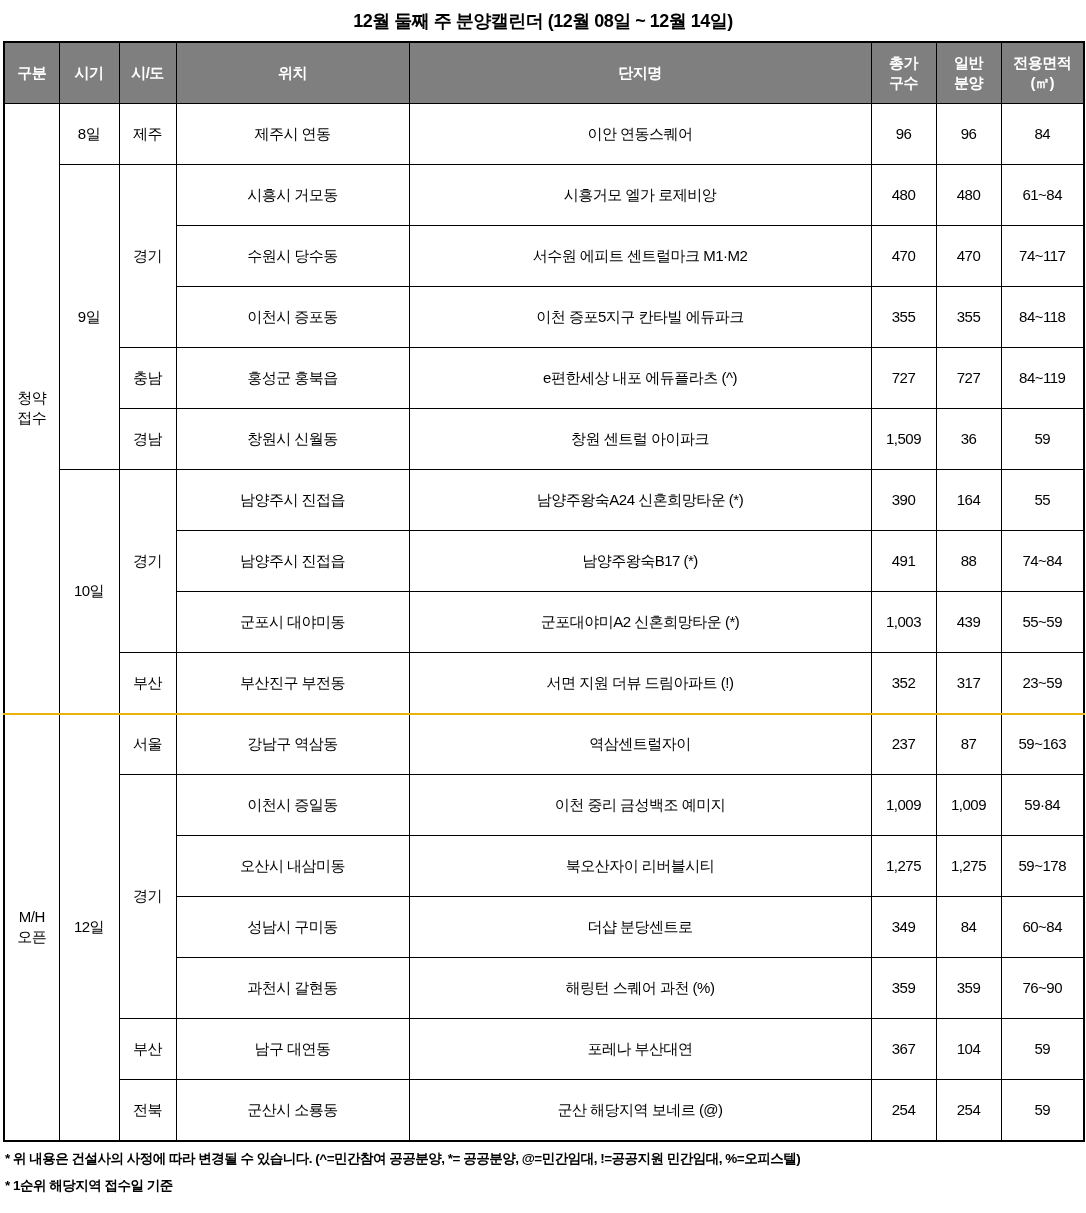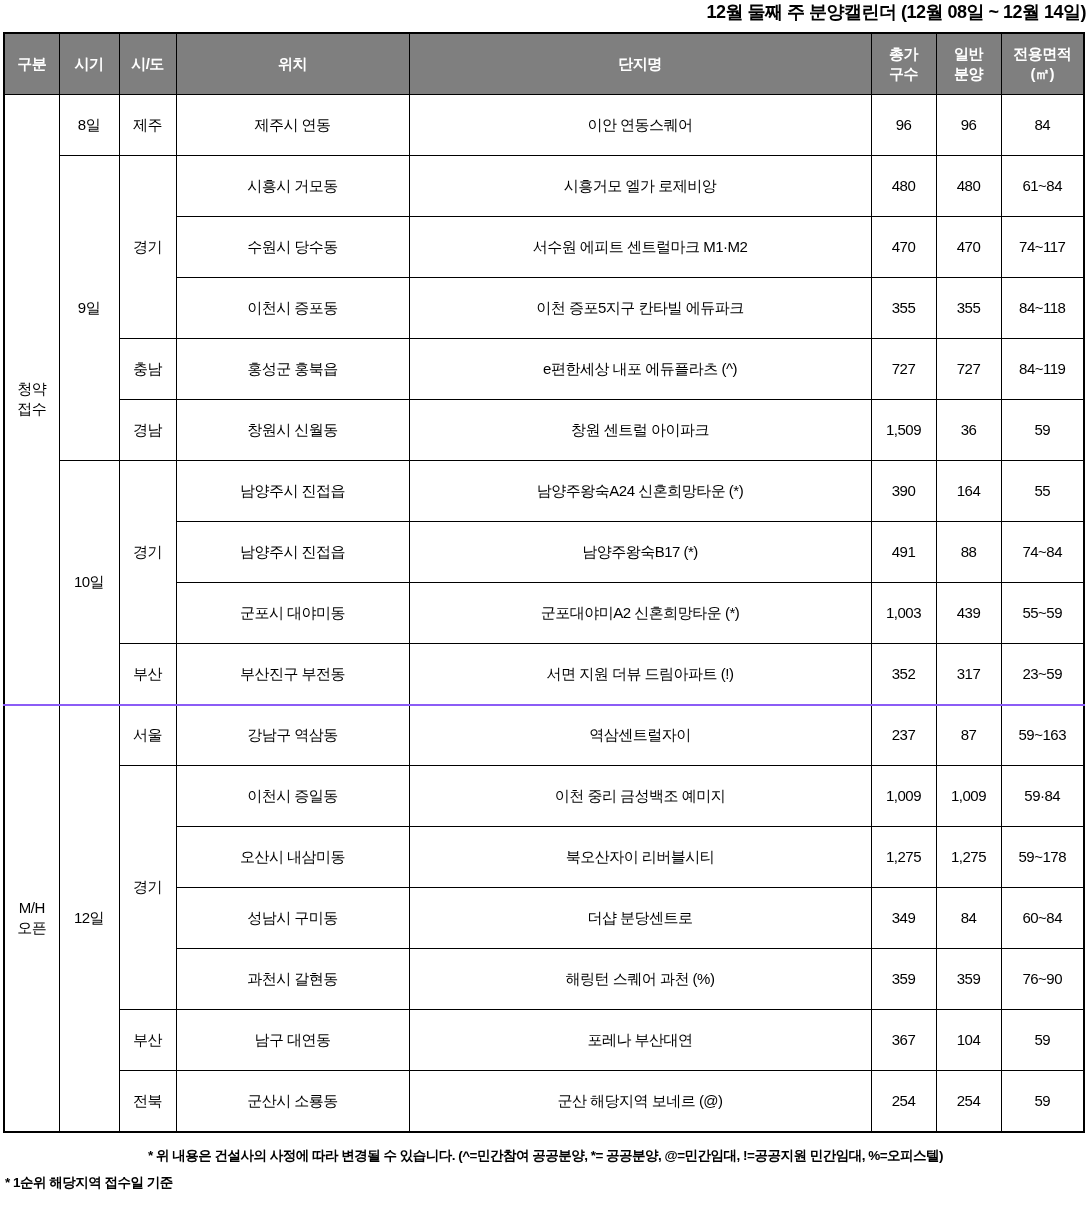--- a/index.html
+++ b/index.html
@@ -6,23 +6,24 @@
     margin: 0;
     padding: 0;
     background: #ffffff;
     width: 1086px;
     height: 1213px;
     font-family: "Liberation Sans", sans-serif;
     color: #000;
   }
   .page { width: 1086px; }
   .title {
-    text-align: right;
+    text-align: center;
     font-weight: bold;
     font-size: 18px;
+    padding-top: 9px;
     letter-spacing: -0.5px;
   }
   table.calendar {
     border-collapse: collapse;
     table-layout: fixed;
     width: 1080px;
     margin: 8px 0 0 3px;
     border: 2px solid #000;
     padding-left: 37px;
   }
@@ -37,28 +38,28 @@
     letter-spacing: -0.5px;
     overflow: hidden;
   }
   table.calendar thead th {
     background: #7f7f7f;
     color: #ffffff;
     font-weight: bold;
     height: 60px;
   }
   table.calendar tbody tr { height: 61px; }
-  tr.group-divider td { border-top: 2px solid #8b5cf6; }
+  tr.group-divider td { border-top: 2px solid #eab308; }
   .footnote {
     font-weight: bold;
     font-size: 13.5px;
     letter-spacing: -0.5px;
     margin-left: 5px;
   }
-  .footnote.first { margin-top: 14px; text-align: center; }
+  .footnote.first { margin-top: 8px; }
   .footnote.second { margin-top: 9px; }
 </style>
 </head>
 <body>
 
 <div class="page">
   <div class="title">12월 둘째 주 분양캘린더 (12월 08일 ~ 12월 14일)</div>
 
   <table class="calendar">
     <colgroup>

